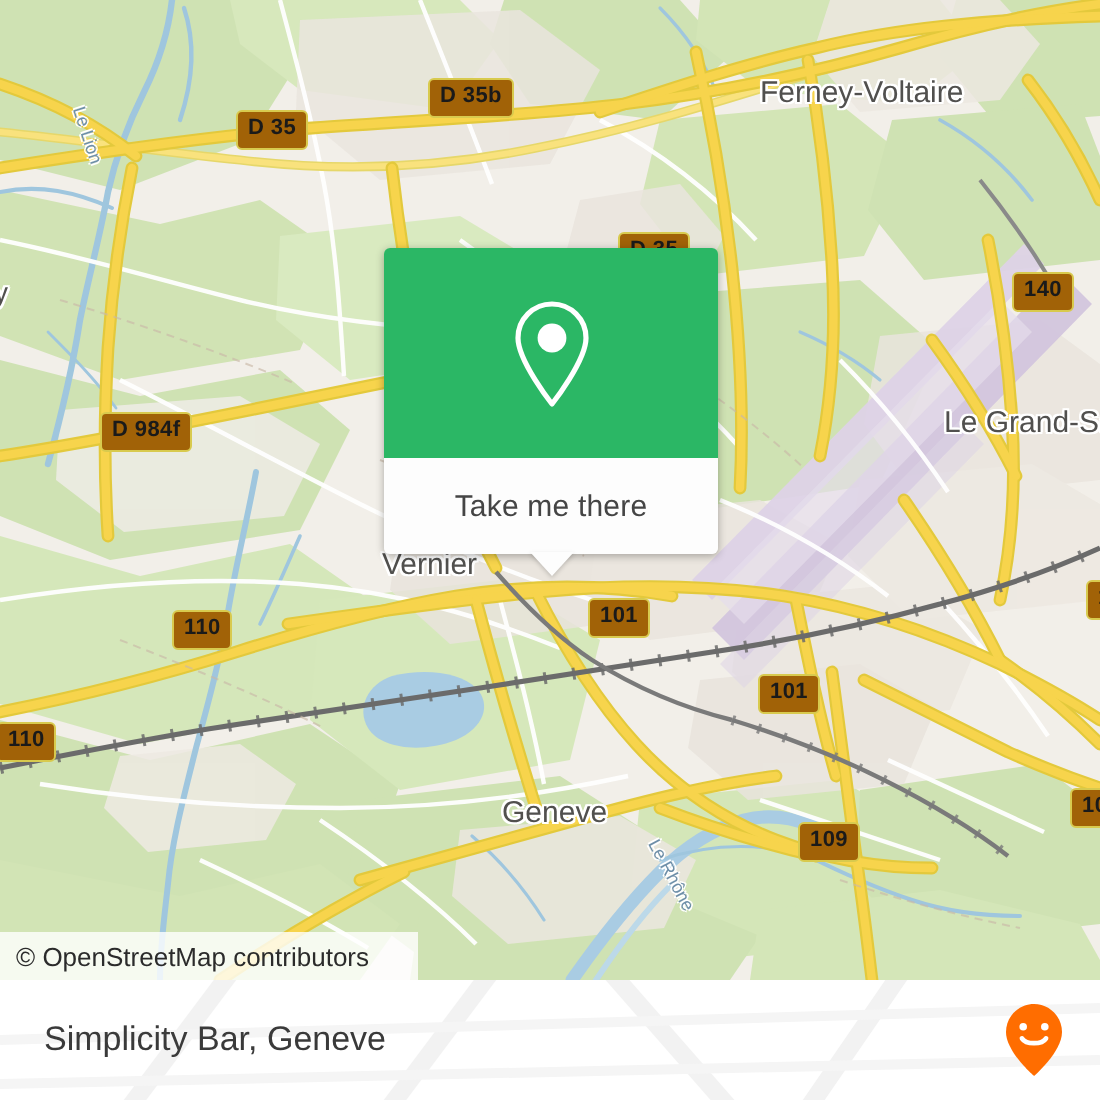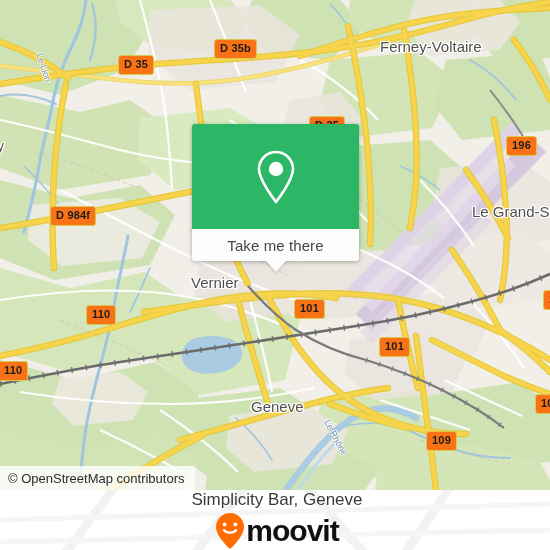--- a/index.html
+++ b/index.html
@@ -22,21 +22,21 @@
     left: 0; top: 0;
     width: 550px; height: 490px;
     overflow: hidden;
     background: #f2efe9;
   }
   #map-svg { position: absolute; left: 0; top: 0; display: block; }
 
   
   .shield {
     position: absolute;
-    background: #f97316;
+    background: #a16207;
     border: 1.5px solid #d8ca4e;
     border-radius: 3px;
     color: #1a1a1a;
     font-size: 11px;
     font-weight: bold;
     line-height: 1;
     padding: 3px 5px 4px 5px;
     white-space: nowrap;
     font-family: "Liberation Sans", sans-serif;
     letter-spacing: .2px;
@@ -65,21 +65,21 @@
   }
 
   
   #attribution {
     position: absolute;
     left: 0;
     top: 466px;
     height: 24px;
     display: flex;
     align-items: center;
-    padding: 0 10px 0 8px;
+    padding: 0 24px 0 8px;
     background: rgba(255,255,255,0.80);
     color: #2b2b2b;
     font-size: 13px;
     font-family: "Liberation Sans", sans-serif;
     white-space: nowrap;
   }
 
   
   #popup-card {
     position: absolute;
@@ -93,21 +93,21 @@
   }
   #popup-head {
     height: 105px;
     background: #2bb765;
     border-radius: 3px 3px 0 0;
     display: flex;
     align-items: center;
     justify-content: center;
   }
   #popup-foot {
-    height: 32px;
+    height: 48px;
     background: #fdfdfd;
     border-radius: 0 0 3px 3px;
     display: flex;
     align-items: center;
     justify-content: center;
     position: relative;
   }
   #popup-label {
     color: #454545;
     font-size: 15px;
@@ -130,21 +130,20 @@
   #footer {
     position: absolute;
     left: 0; top: 490px;
     width: 550px; height: 60px;
     background: #0ea5e9;
     display: flex;
     align-items: center;
     justify-content: space-between;
     padding: 0 18px 0 22px;
     overflow: hidden;
-    flex-direction: column;
   }
   #footer-bg { position: absolute; left:0; top:0; }
   #footer-title {
     position: relative;
     color: #3a3a3a;
     font-size: 17px;
     font-family: "Liberation Sans", sans-serif;
     white-space: nowrap;
     z-index: 2;
   }
@@ -363,27 +362,27 @@
         <path d="M60,320 C96,334 130,348 162,364"></path>
         <path d="M330,180 C356,196 380,214 402,234"></path>
         <path d="M420,440 C450,450 480,458 510,464"></path>
       </g>
     </svg>
 
     <div>
       <div class="shield" style="left:214px; top:39px;">D 35b</div>
       <div class="shield" style="left:118px; top:55px;">D 35</div>
       <div class="shield" style="left:309px; top:116px;">D 35</div>
-      <div class="shield" style="left:506px; top:136px;">196</div>
+      <div class="shield" style="left:506px; top:136px;">140</div>
       <div class="shield" style="left:50px;  top:206px;">D 984f</div>
       <div class="shield" style="left:86px;  top:305px;">110</div>
       <div class="shield" style="left:294px; top:299px;">101</div>
       <div class="shield" style="left:379px; top:337px;">101</div>
       <div class="shield" style="left:-2px;  top:361px;">110</div>
-      <div class="shield" style="left:426px; top:411px;margin-top:20px;">109</div>
+      <div class="shield" style="left:399px; top:411px;">109</div>
       <div class="shield" style="left:535px; top:394px;">10</div>
       <div class="shield" style="left:543px; top:290px;">1</div>
     </div>
 
     <div>
       <div class="place-label place-city" style="left:380px; top:38px;">Ferney-Voltaire</div>
       <div class="place-label place-city" style="left:472px; top:203px;">Le Grand-Sa</div>
       <div class="place-label place-city" style="left:191px; top:274px;">Vernier</div>
       <div class="place-label place-city" style="left:251px; top:398px;">Geneve</div>
       <div class="place-label place-town" style="left:-3px; top:138px;">y</div>
@@ -431,18 +430,17 @@
 
     <div id="footer-title">Simplicity Bar, Geneve</div>
 
     <div id="brand">
       <svg width="30" height="38" viewBox="0 0 30 38">
         <path d="M15 1 C7.3 1 1 7.3 1 15 C1 25 15 37 15 37 C15 37 29 25 29 15 C29 7.3 22.7 1 15 1 Z" fill="#ff6d00"></path>
         <circle cx="9.6" cy="12.4" r="1.9" fill="#ffffff"></circle>
         <circle cx="20.4" cy="12.4" r="1.9" fill="#ffffff"></circle>
         <path d="M9 18.2 C11 21.4 19 21.4 21 18.2" fill="none" stroke="#ffffff" stroke-width="2.4" stroke-linecap="round"></path>
       </svg>
-      <span id="brand-word">moovit</span>
     </div>
 
   </div>
 
 </div>
 
 </body></html>

